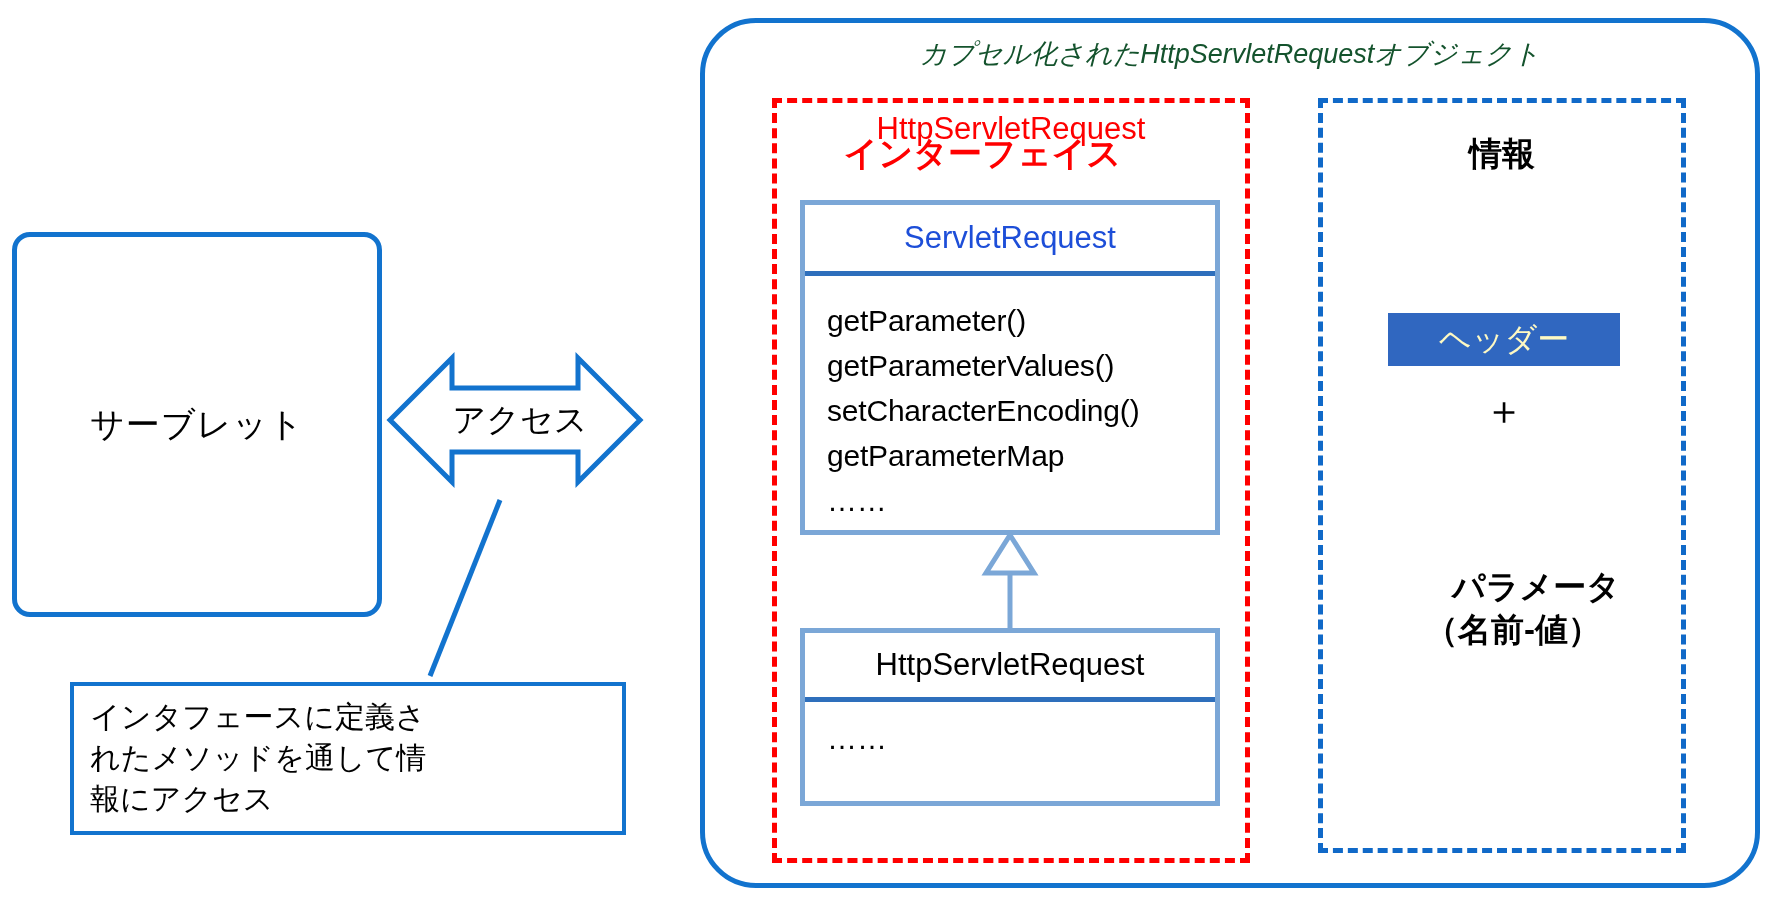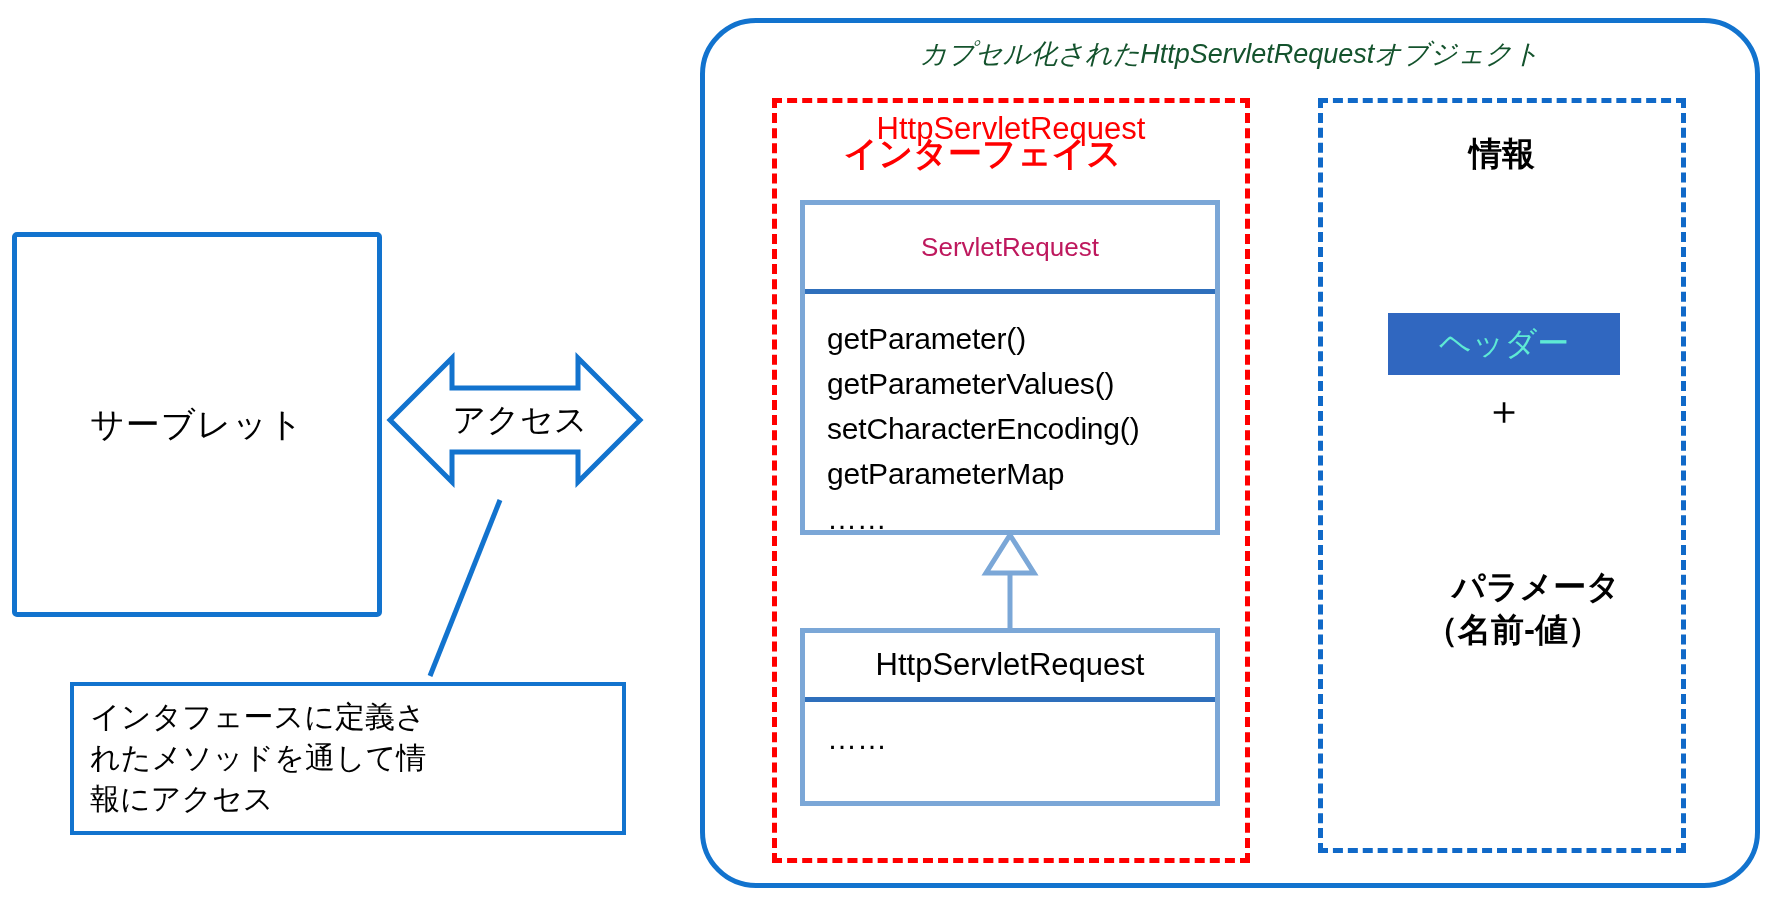--- a/index.html
+++ b/index.html
@@ -10,21 +10,21 @@
     position:relative;
     overflow:hidden;
   }
   .canvas{position:absolute;left:0;top:0;width:1774px;height:901px;}
   .abs{position:absolute;box-sizing:border-box;}
 
   
   #servlet-box{
     left:12px;top:232px;width:370px;height:385px;
     border:5px solid #1273CE;
-    border-radius:5px;
+    border-radius:18px;
     background:#ffffff;
     display:flex;align-items:center;justify-content:center;
   }
   #servlet-label{
     font-size:34px;color:#000000;letter-spacing:1px;white-space:nowrap;
   }
 
   
   #access-label{
     left:440px;top:397px;width:160px;height:46px;
@@ -68,22 +68,22 @@
     display:flex;align-items:center;justify-content:center;
     font-size:34px;font-weight:bold;color:#FF0000;white-space:nowrap;
   }
 
   
   #servletrequest-box{
     left:800px;top:200px;width:420px;height:335px;
     border:5px solid #7BA7D7;background:#ffffff;
   }
   #servletrequest-name{
-    height:84px;display:flex;align-items:center;justify-content:center;
-    font-size:26px;color:#be185d;white-space:nowrap;
+    height:66px;display:flex;align-items:center;justify-content:center;
+    font-size:31px;color:#1d4ed8;white-space:nowrap;
   }
   #servletrequest-divider{
     height:5px;background:#2E6FBC;margin:0;
   }
   #servletrequest-methods{
     padding:22px 8px 0 22px;
   }
   #servletrequest-methods .m{
     font-size:30px;line-height:45px;color:#000;white-space:nowrap;letter-spacing:-0.2px;
   }
@@ -114,23 +114,23 @@
   #info-panel{
     left:1318px;top:98px;width:368px;height:755px;
     border:5px dashed #1069C8;background:transparent;
   }
   #info-title{
     left:1318px;top:130px;width:368px;height:48px;
     display:flex;align-items:center;justify-content:center;
     font-size:33px;font-weight:bold;color:#000;white-space:nowrap;
   }
   .badge{
-    width:232px;height:62px;background:#3067C0;
-    display:flex;align-items:center;justify-content:center;
-    color:#5eead4;font-size:32px;white-space:nowrap;
+    width:232px;height:53px;background:#3067C0;
+    display:flex;align-items:center;justify-content:center;
+    color:#fef9c3;font-size:32px;white-space:nowrap;
   }
   #badge-header{left:1388px;top:313px;}
   #badge-body{left:1388px;top:447px;}
   #plus-sign{
     left:1388px;top:381px;width:232px;height:58px;
     display:flex;align-items:center;justify-content:center;
     font-size:40px;color:#000;
   }
   #param-line1{
     left:1318px;top:565px;width:436px;height:44px;

